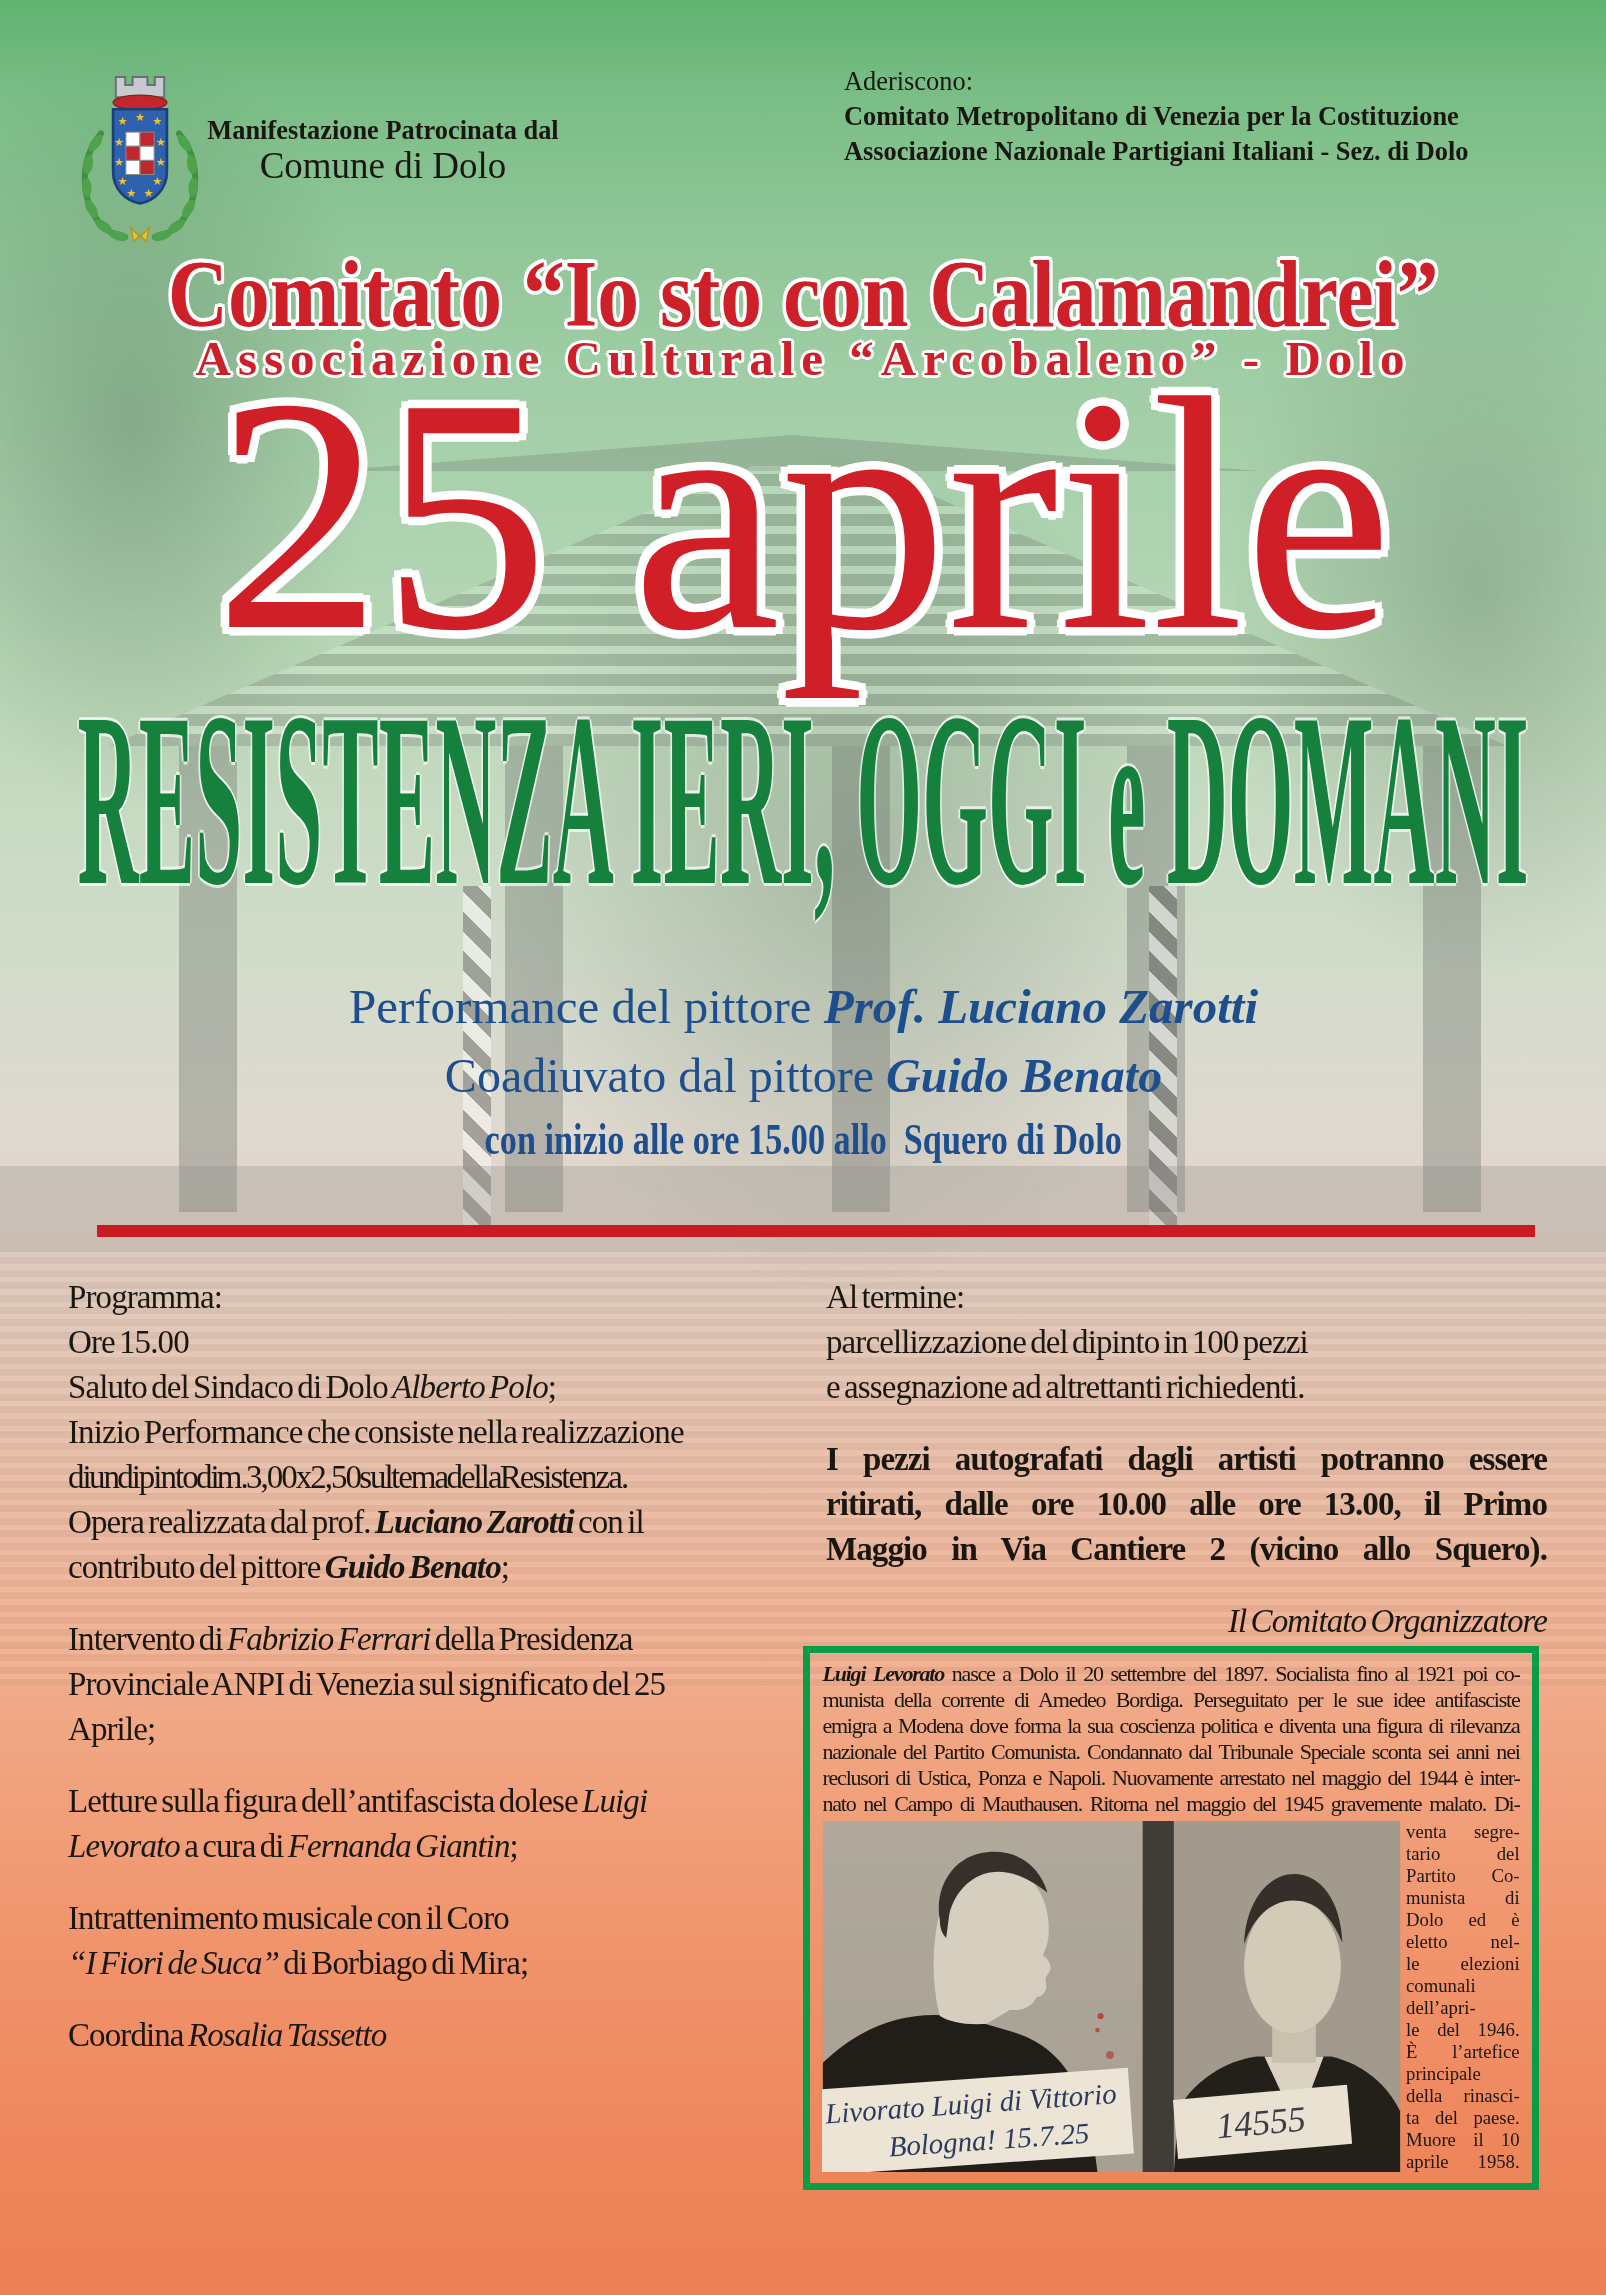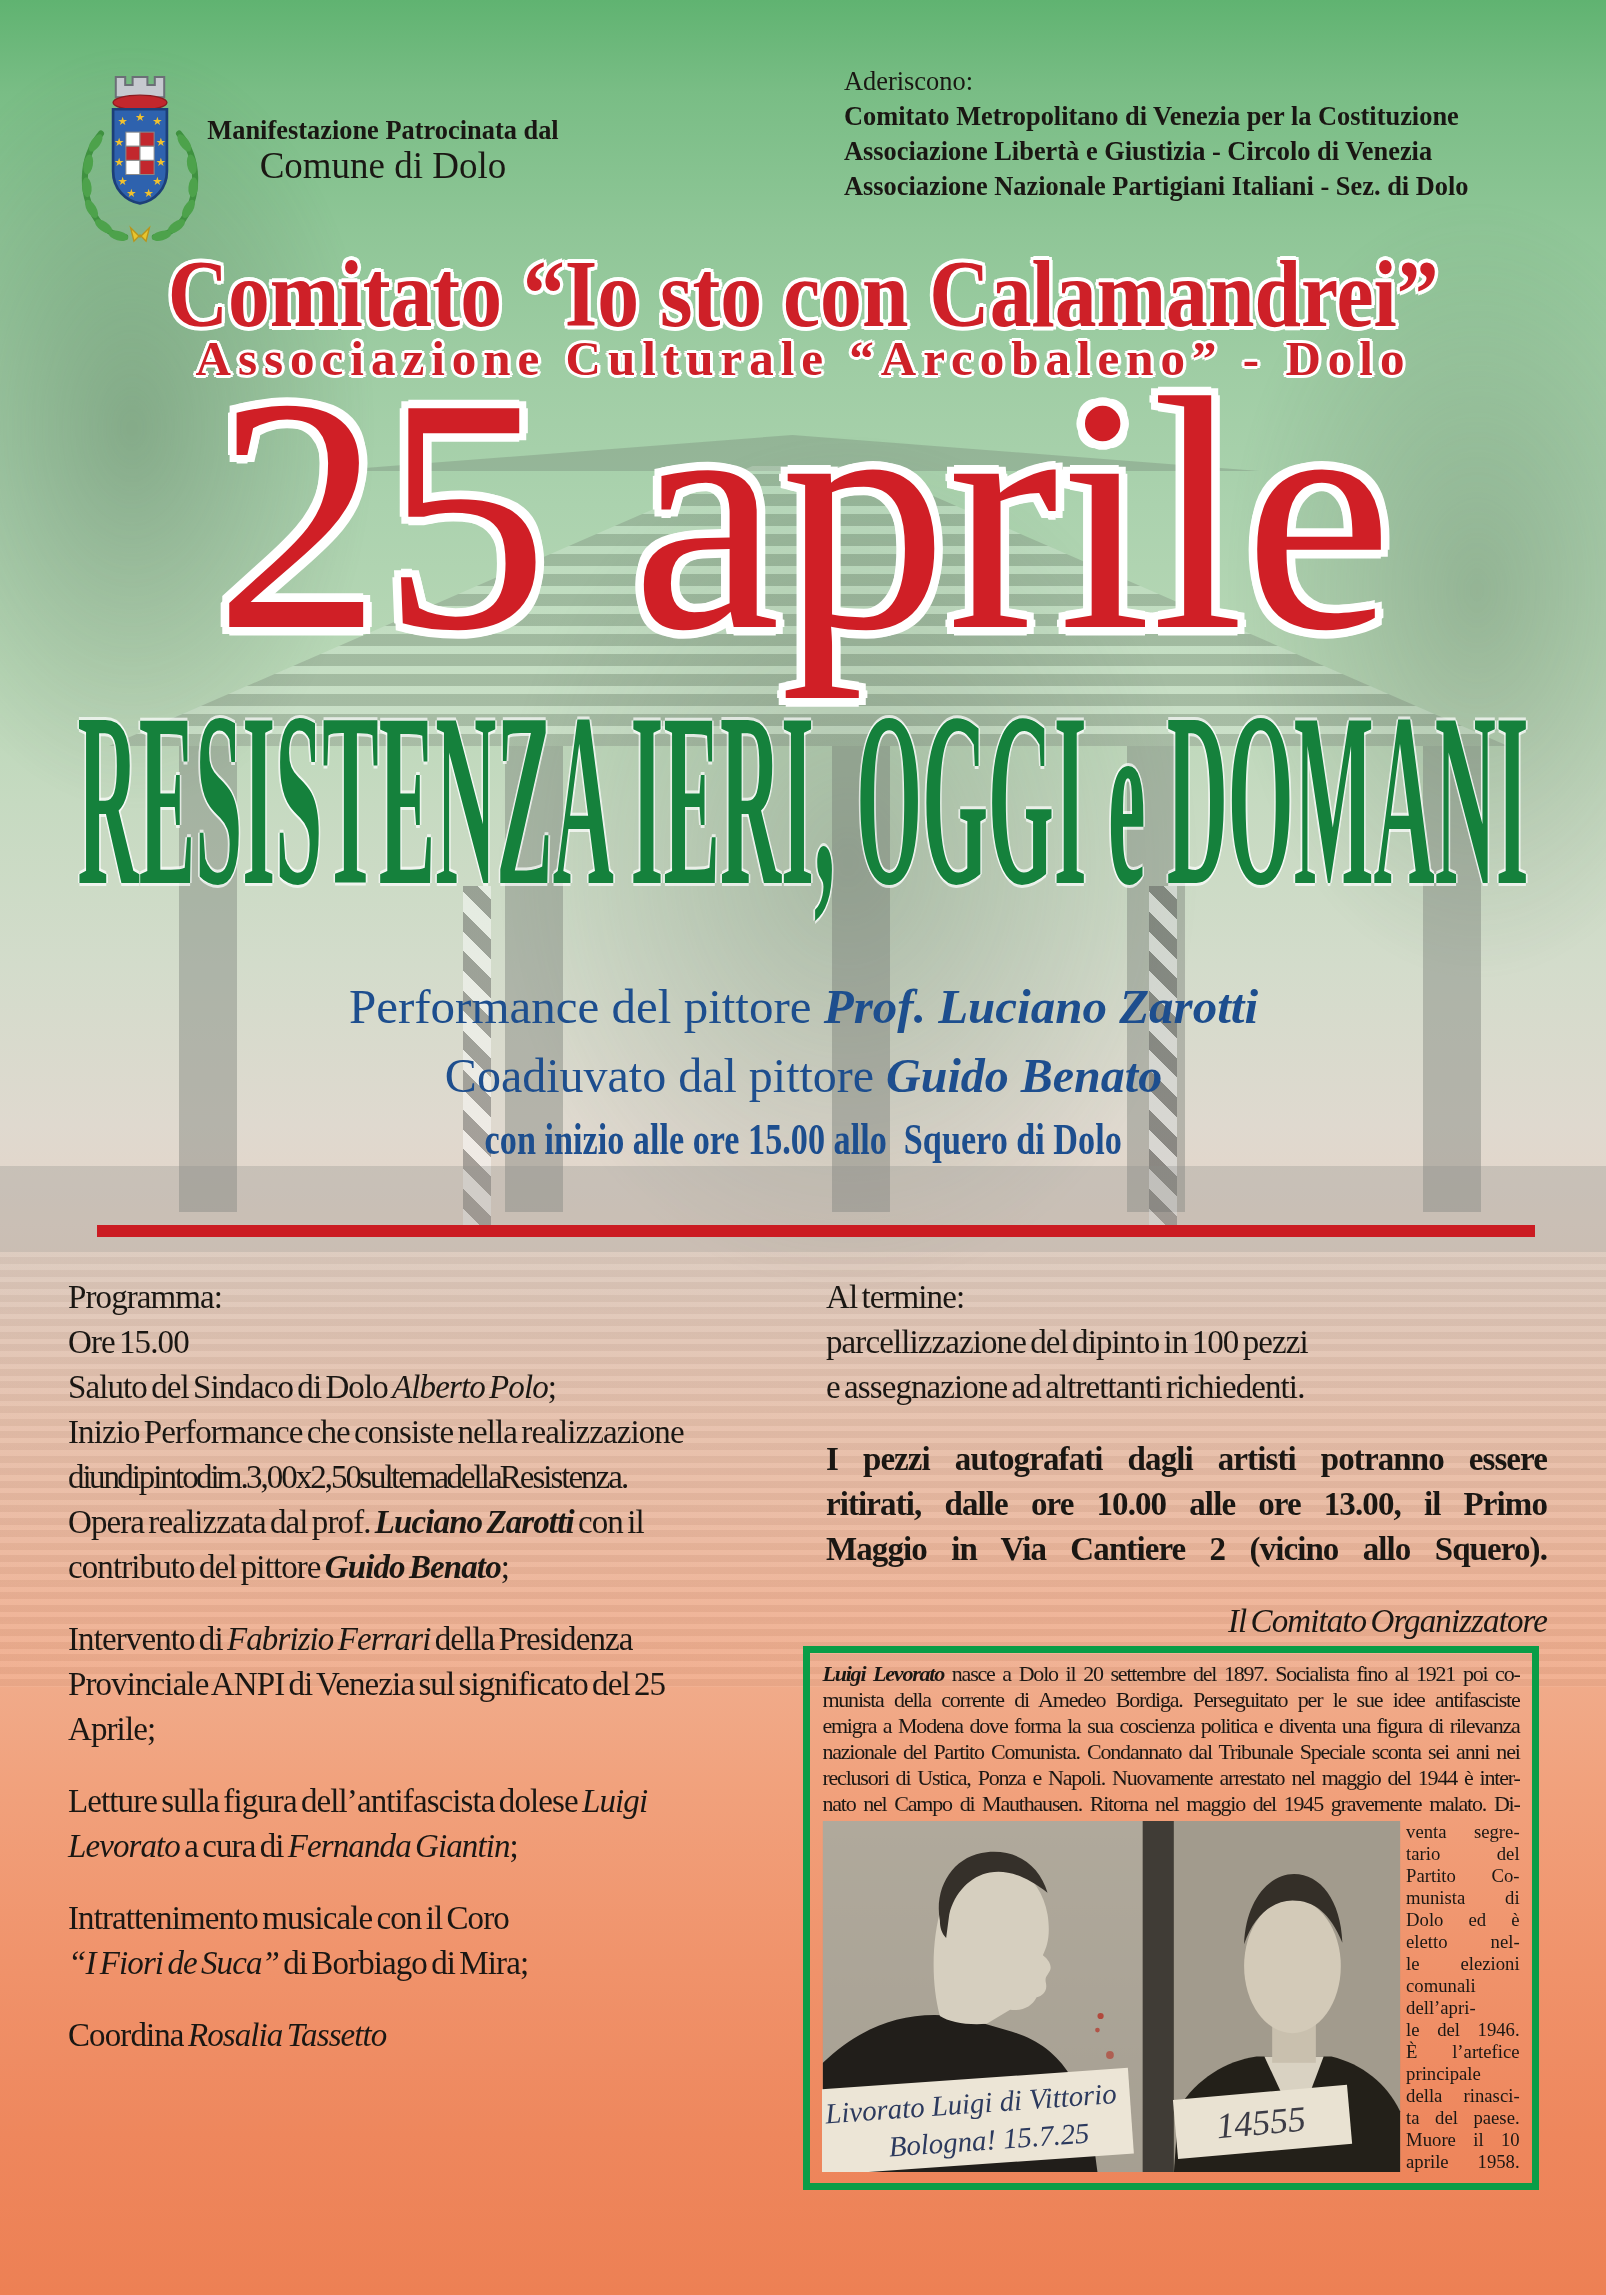--- a/index.html
+++ b/index.html
@@ -148,21 +148,20 @@
   </svg>
 
   <div class="patronage">
     <div class="l1">Manifestazione Patrocinata dal</div>
     <div class="l2">Comune di Dolo</div>
   </div>
 
   <div class="adherents">
     <div class="label">Aderiscono:</div>
     <div class="item">Comitato Metropolitano di Venezia per la Costituzione</div>
-    <div class="item">Associazione Libertà e Giustizia - Circolo di Venezia</div>
     <div class="item">Associazione Nazionale Partigiani Italiani - Sez. di Dolo</div>
   </div>
 
   <div class="center-line t-committee">
       <span>Comitato “Io sto con Calamandrei”</span>
     </div>
   <div class="center-line t-association">
       <span>Associazione Culturale “Arcobaleno” - Dolo</span>
     </div>
   <div class="center-line t-date">

